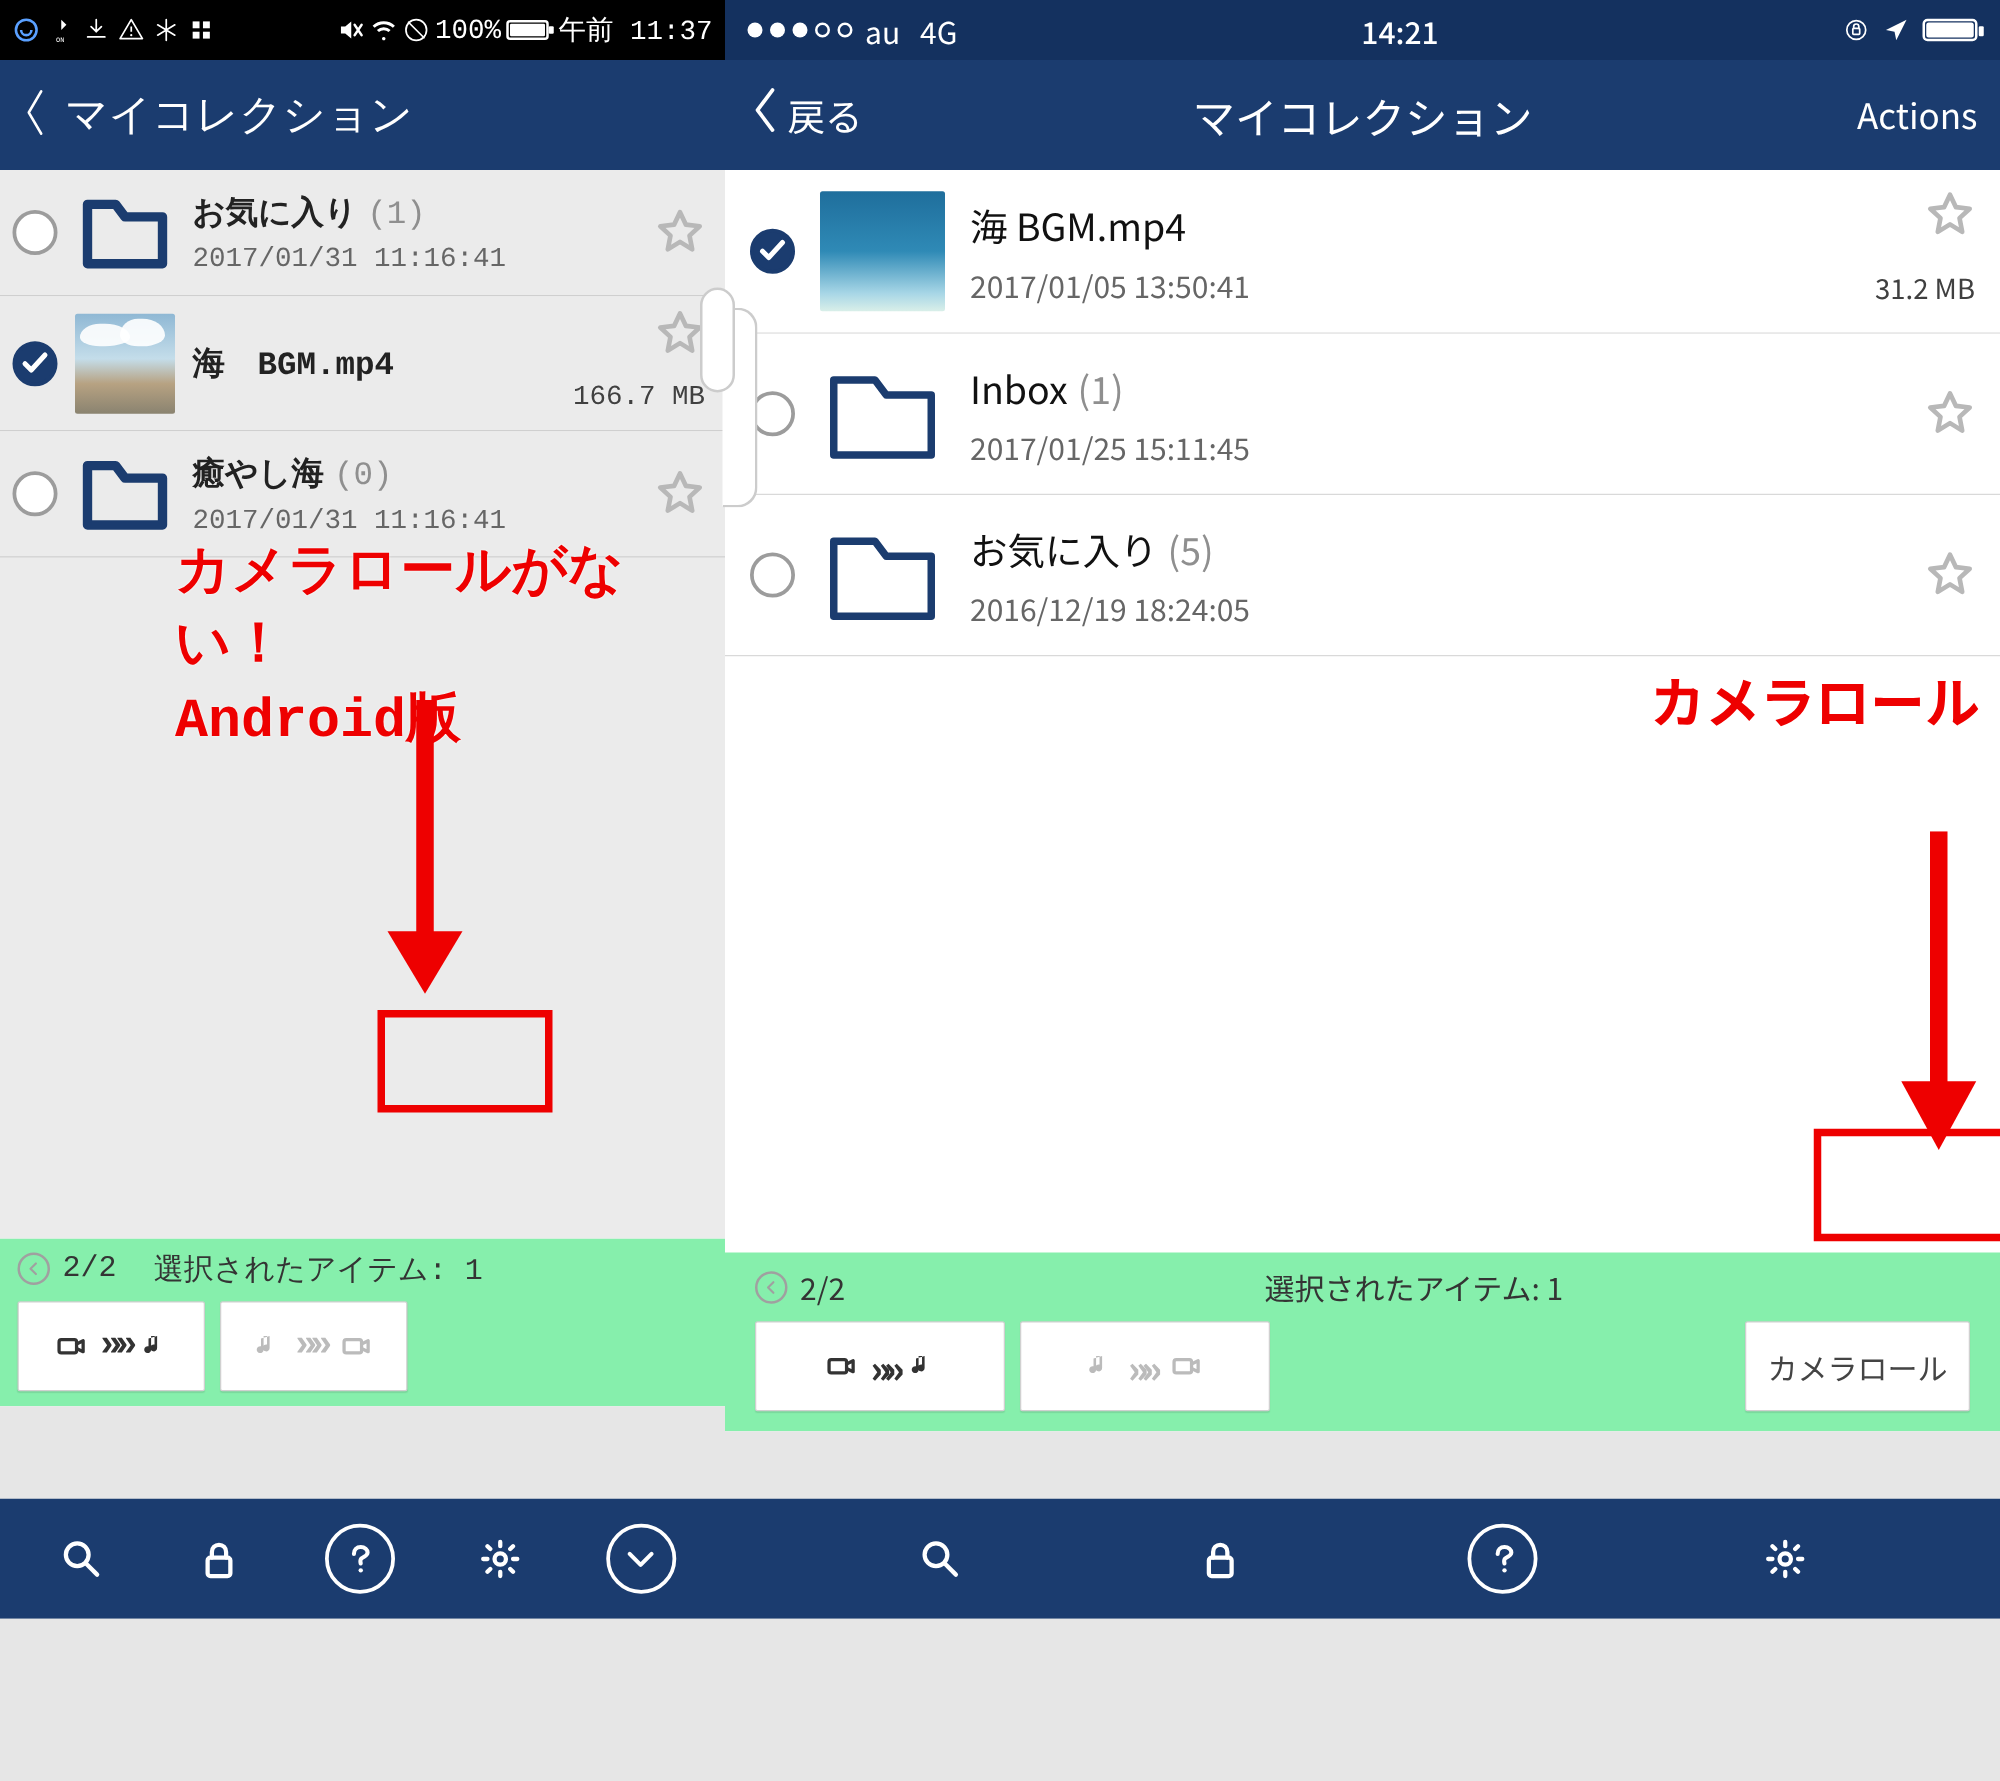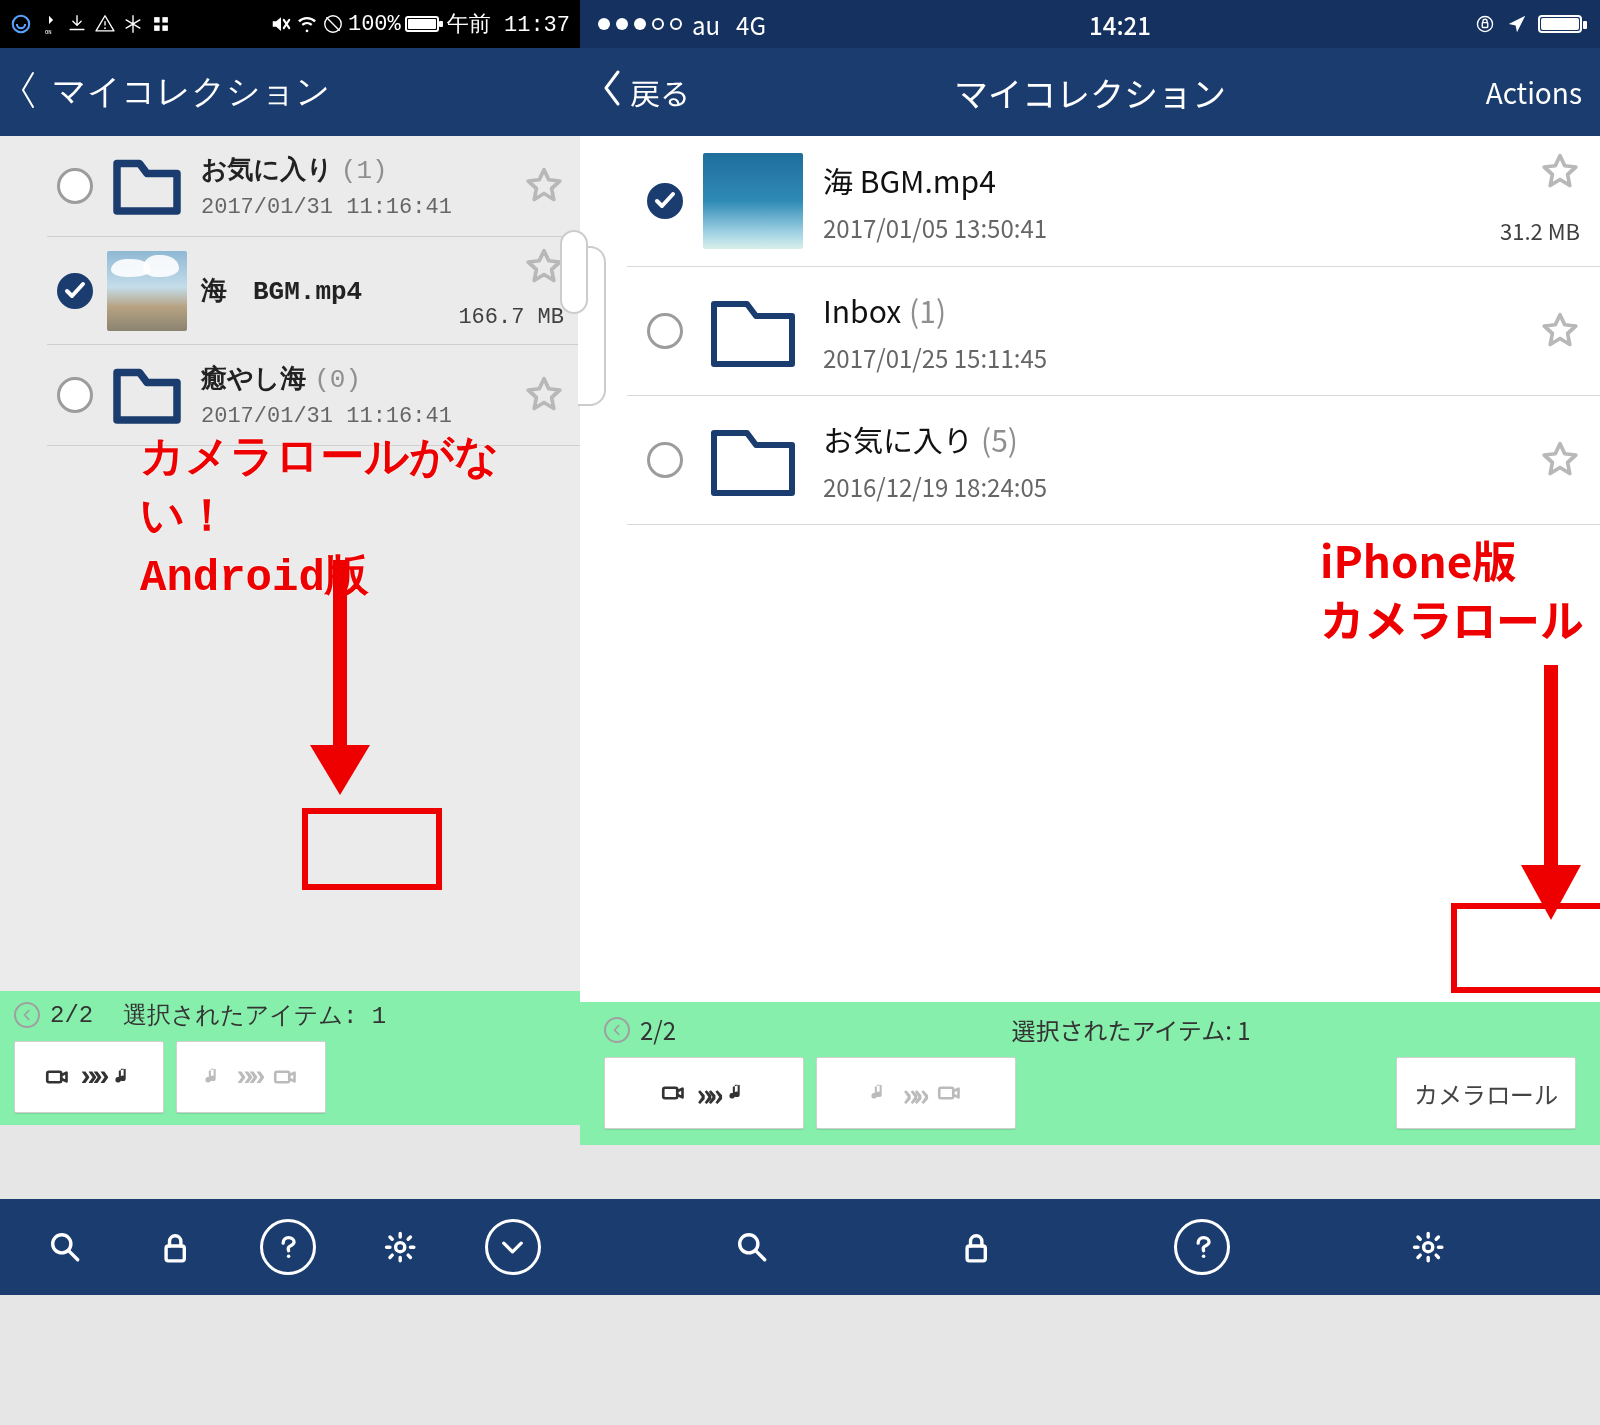--- a/index.html
+++ b/index.html
@@ -31,21 +31,21 @@
   .navbar.center-title { position:relative; justify-content:space-between;}
   .navbar .title { font-size:34px; }
   .navbar .title.center { position:absolute; left:50%; transform:translateX(-50%);}
   .navbar .back { display:flex; align-items:center; gap:4px; font-size:30px;}
   .navbar .actions { font-size:28px; }
   .chevron-back svg { width:28px; height:40px; }
   .thin-chevron svg { width:20px; height:40px; }
   
   .list { background:#fff; }
   .left .list { background:#ebebeb; }
-  .row { display:flex; align-items:center; padding:10px 16px 10px 10px; border-bottom:1px solid #d9d9d9; gap:14px; background:#fff;margin-left:47px;}
+  .row { display:flex; align-items:center; padding:10px 16px 10px 10px; border-bottom:1px solid #d9d9d9; gap:14px; background:#fff;}
   .left .row { background:#ebebeb; border-bottom:1px solid #cfcfcf;}
   .sel { width:36px; height:36px; border:3px solid #9c9c9c; border-radius:50%; background:#fff; flex:0 0 auto; display:flex; align-items:center; justify-content:center;}
   .sel.checked { background:#1b3c6f; border-color:#1b3c6f; }
   .sel.checked svg { width:22px; height:22px; color:#fff;}
   .thumb { width:80px; height:80px; flex:0 0 auto; display:flex; align-items:center; justify-content:center;}
   .right .thumb { width:100px; height:96px;}
   .folder-ico svg { width:100%; height:100%; color:#1b3c6f;}
   .right .folder-ico svg { stroke-width:2;}
   .photo { width:100%; height:100%; border-radius:2px; background:linear-gradient(to bottom,#8fb8d4 0%,#c4ddea 45%,#b7a282 70%,#8a8370 100%); position:relative; overflow:hidden;}
   .photo .cloud { position:absolute; top:8px; left:4px; width:40px; height:18px; background:#fff; border-radius:40% 50% 50% 40% / 60% 60% 40% 40%; filter:blur(0.5px); opacity:.9;}
@@ -499,21 +499,20 @@
             <use href="#i-star"></use>
           </svg></span>
     </div>
 
     <div style="position:absolute;left:-2px;top:110px;width:28px;height:160px;border:2px solid #ccc;border-left:none;border-radius:0 16px 16px 0;background:#fff"></div>
   </div>
 
   <div class="spacer"></div>
 
   <div class="annot" style="top:530px; left:740px;">
-    <div>iPhone版</div>
     <div>カメラロール</div>
   </div>
   <div class="arrow" style="top:665px; left:931px; width:80px; height:260px;">
     <svg viewBox="0 0 80 260">
         <line x1="40" y1="0" x2="40" y2="205" stroke="#e00" stroke-width="14"></line>
         <polygon points="10,200 70,200 40,255" fill="#e00"></polygon>
       </svg>
   </div>
   <div class="hl-box" style="top:903px; left:871px; width:200px; height:90px;"></div>
 

